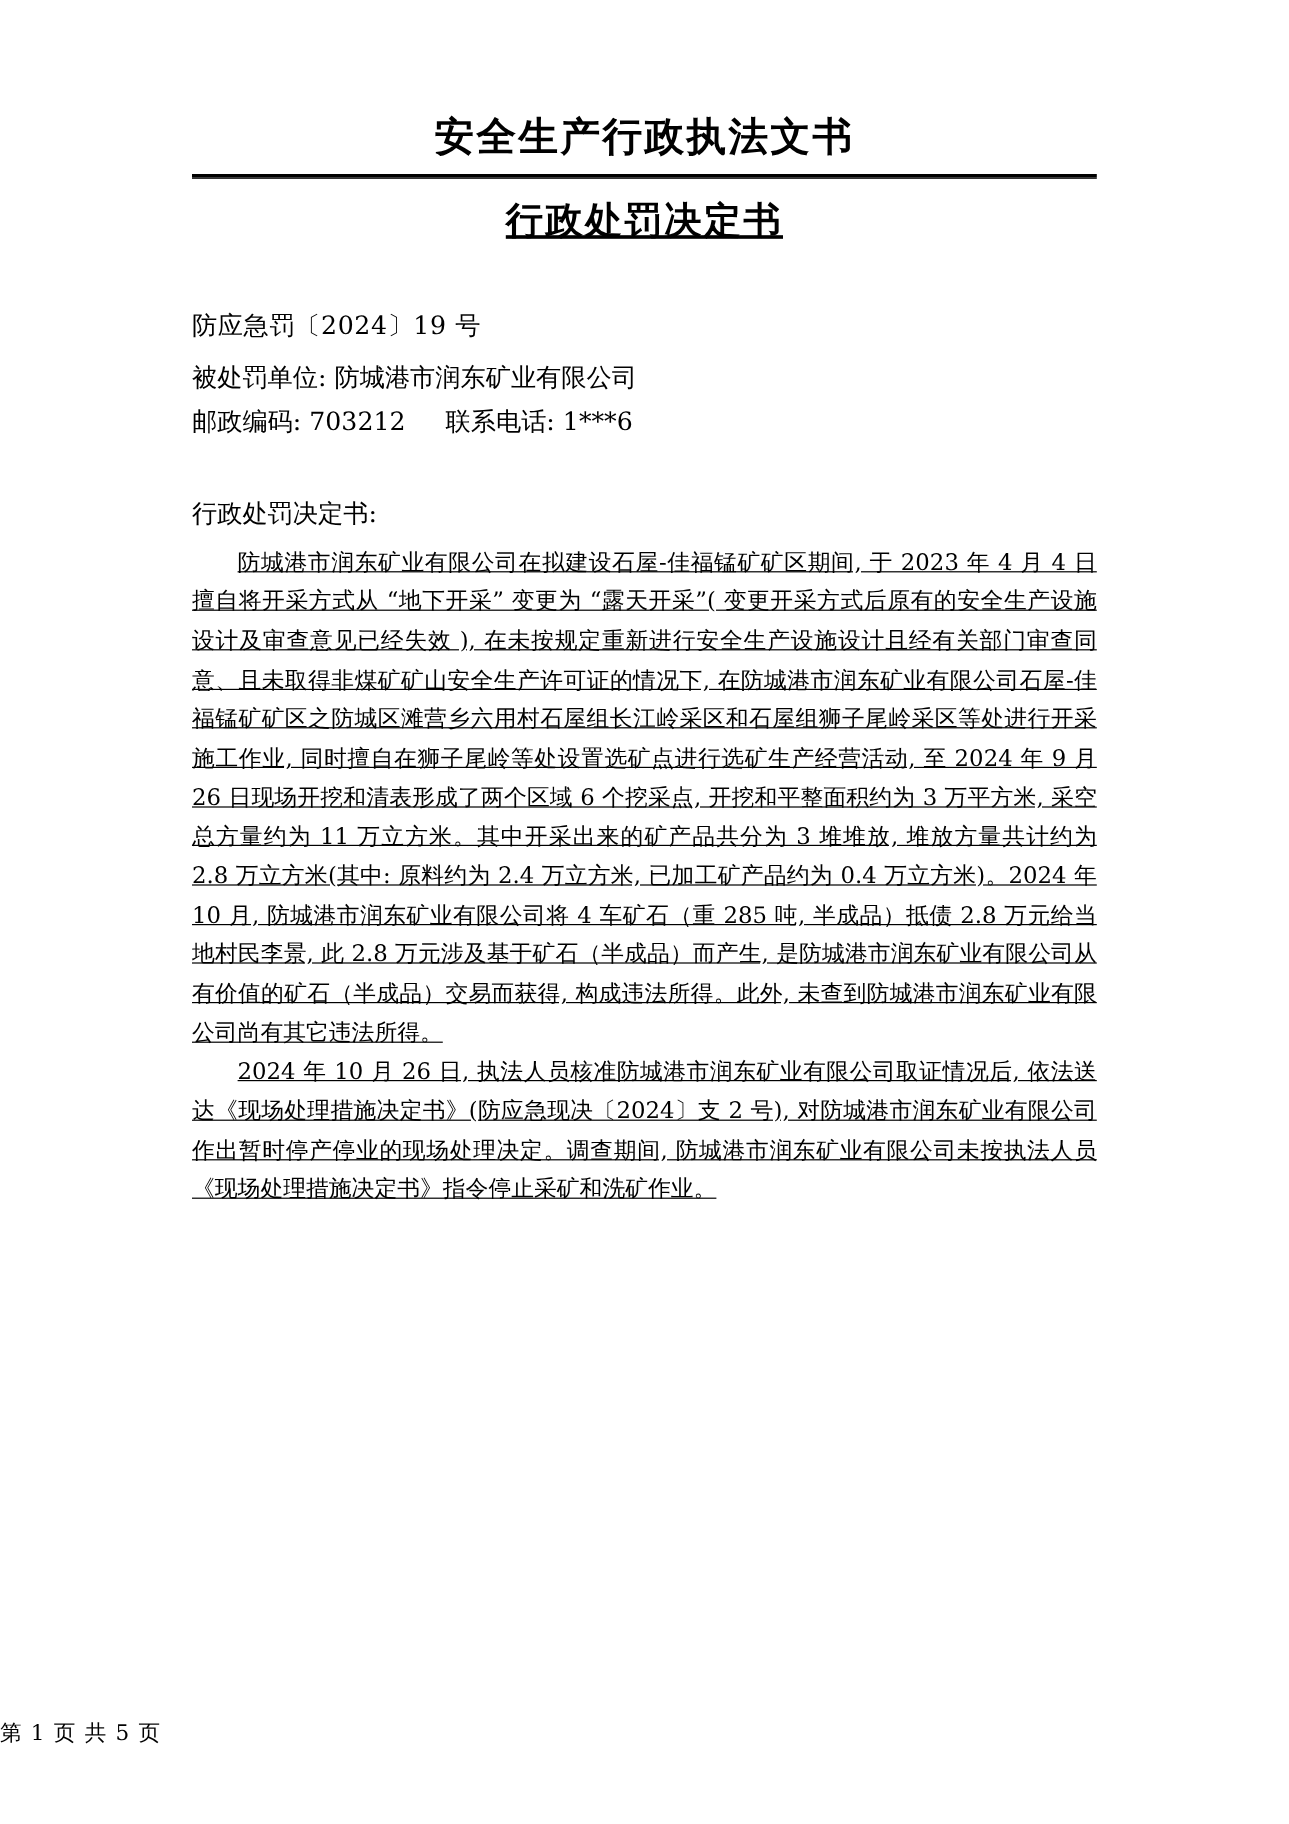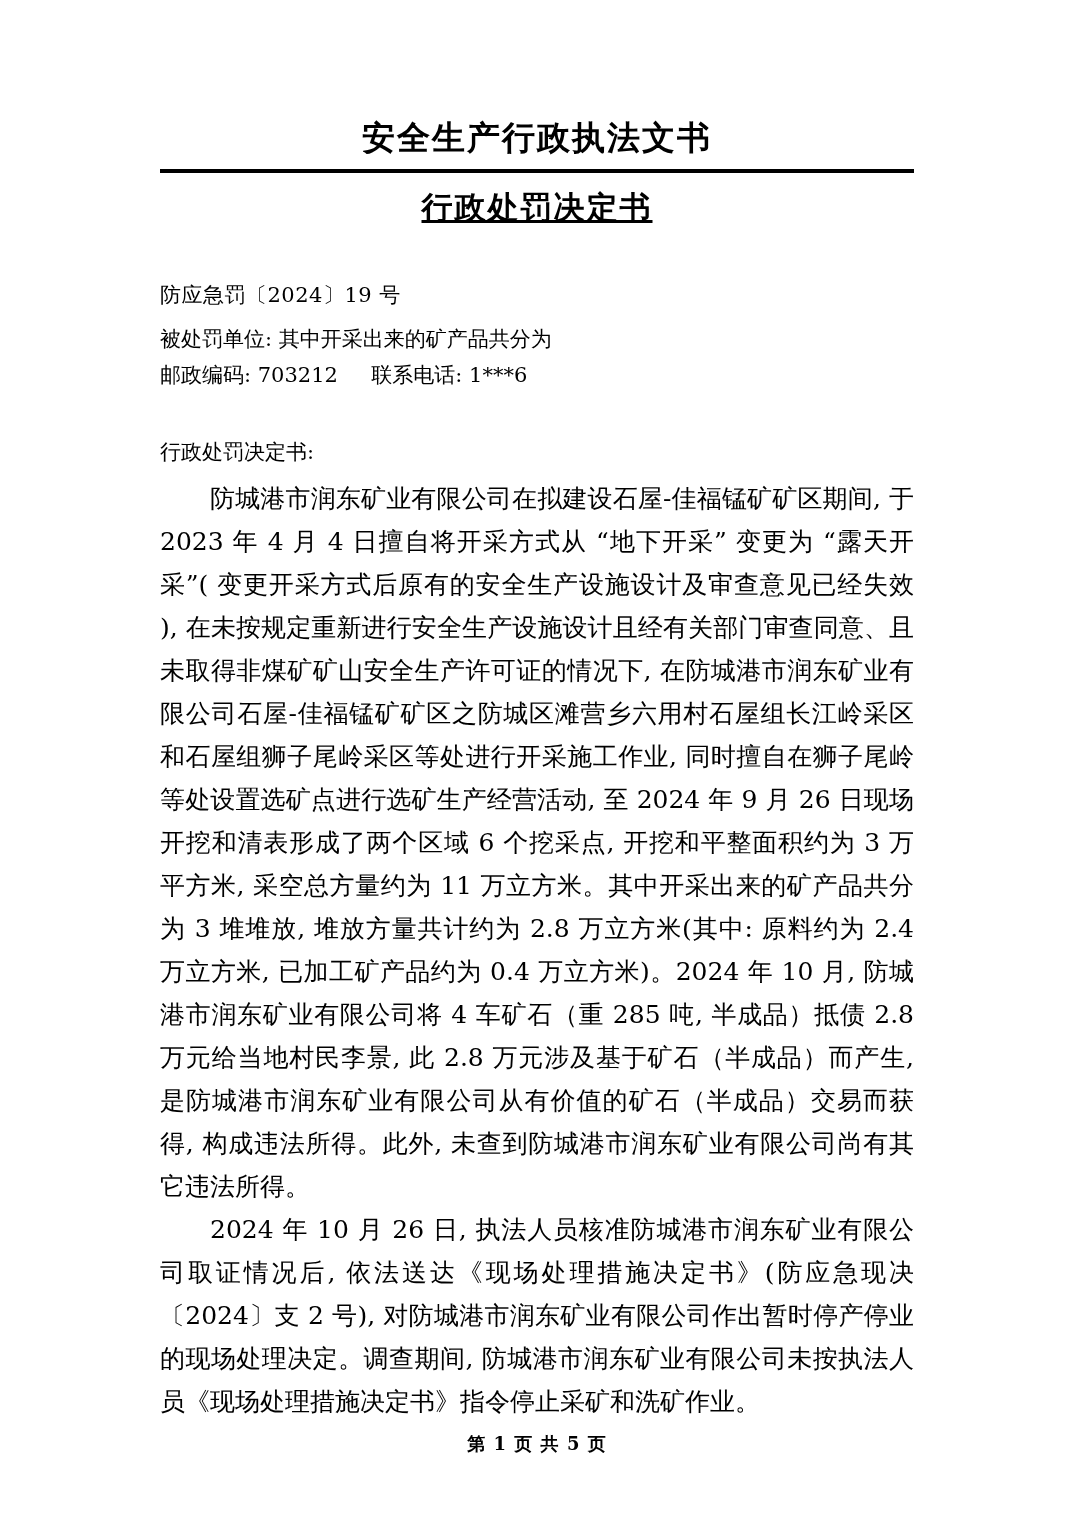--- a/index.html
+++ b/index.html
@@ -20,21 +20,21 @@
     width: 1074px;
     height: 1520px;
     box-sizing: border-box;
     padding: 0 160px;
   }
   .doc-title {
     text-align: center;
     font-size: 33px;
     font-weight: bold;
     letter-spacing: 2px;
-    padding-top: 118px;
+    padding-top: 94px;
     line-height: 1.2;
   }
   .double-rule {
     margin: 11px 0 0 0;
     border-top: 3px solid #000;
     border-bottom: 1.5px solid #000;
     height: 4px;
     box-sizing: border-box;
   }
   .doc-subtitle {
@@ -58,56 +58,55 @@
   }
   .meta div {
     white-space: pre;
   }
   .section-label {
     font-size: 21px;
     margin-top: 42px;
     line-height: 1.7;
   }
   .body-text {
-    font-size: 25px;
+    font-size: 19px;
     line-height: 1.72;
     text-align: justify;
     text-justify: inter-ideograph;
     margin-top: 6px;
+    text-decoration: underline;
   }
   .body-text p {
     margin: 0;
     text-indent: 2em;
   }
   .footer {
     position: absolute;
     left: 0;
     right: 0;
     bottom: 64px;
-    text-align: center;
     font-size: 18px;
     letter-spacing: 1px;
-    font-weight: bold;
   }
 </style>
 </head>
 <body>
 
 <div class="page">
 
   <div class="doc-title">安全生产行政执法文书</div>
 
   <div class="double-rule"></div>
 
   <div class="doc-subtitle">行政处罚决定书</div>
 
   <div class="doc-number">防应急罚〔2024〕19 号</div>
 
   <div class="meta">
-    <div>被处罚单位: 其中开采出来的矿产品共分为</div>
+    <div>被处罚单位: 防城港市润东矿业有限公司</div>
     <div>邮政编码: 703212     联系电话: 1***6</div>
   </div>
 
   <div class="section-label">行政处罚决定书:</div>
 
   <div class="body-text">
     <p>防城港市润东矿业有限公司在拟建设石屋-佳福锰矿矿区期间, 于 2023 年 4 月 4 日擅自将开采方式从 “地下开采” 变更为 “露天开采”( 变更开采方式后原有的安全生产设施设计及审查意见已经失效 ), 在未按规定重新进行安全生产设施设计且经有关部门审查同意、且未取得非煤矿矿山安全生产许可证的情况下, 在防城港市润东矿业有限公司石屋-佳福锰矿矿区之防城区滩营乡六用村石屋组长江岭采区和石屋组狮子尾岭采区等处进行开采施工作业, 同时擅自在狮子尾岭等处设置选矿点进行选矿生产经营活动, 至 2024 年 9 月 26 日现场开挖和清表形成了两个区域 6 个挖采点, 开挖和平整面积约为 3 万平方米, 采空总方量约为 11 万立方米。其中开采出来的矿产品共分为 3 堆堆放, 堆放方量共计约为 2.8 万立方米(其中: 原料约为 2.4 万立方米, 已加工矿产品约为 0.4 万立方米)。2024 年 10 月, 防城港市润东矿业有限公司将 4 车矿石（重 285 吨, 半成品）抵债 2.8 万元给当地村民李景, 此 2.8 万元涉及基于矿石（半成品）而产生, 是防城港市润东矿业有限公司从有价值的矿石（半成品）交易而获得, 构成违法所得。此外, 未查到防城港市润东矿业有限公司尚有其它违法所得。</p>
     <p>2024 年 10 月 26 日, 执法人员核准防城港市润东矿业有限公司取证情况后, 依法送达《现场处理措施决定书》(防应急现决〔2024〕支 2 号), 对防城港市润东矿业有限公司作出暂时停产停业的现场处理决定。调查期间, 防城港市润东矿业有限公司未按执法人员《现场处理措施决定书》指令停止采矿和洗矿作业。</p>
   </div>
 

